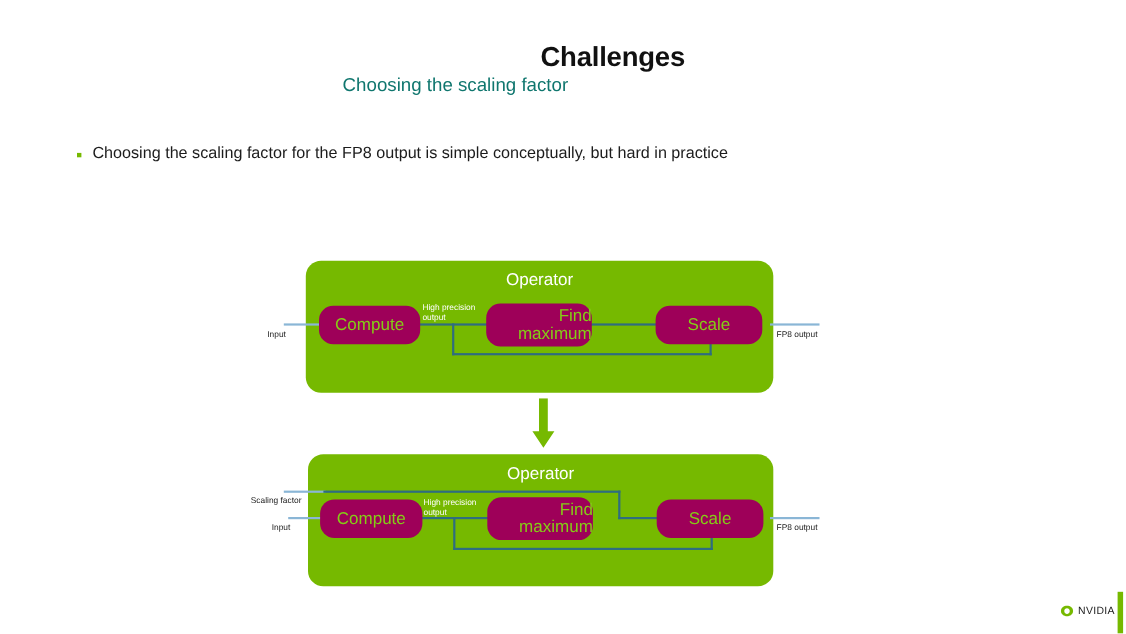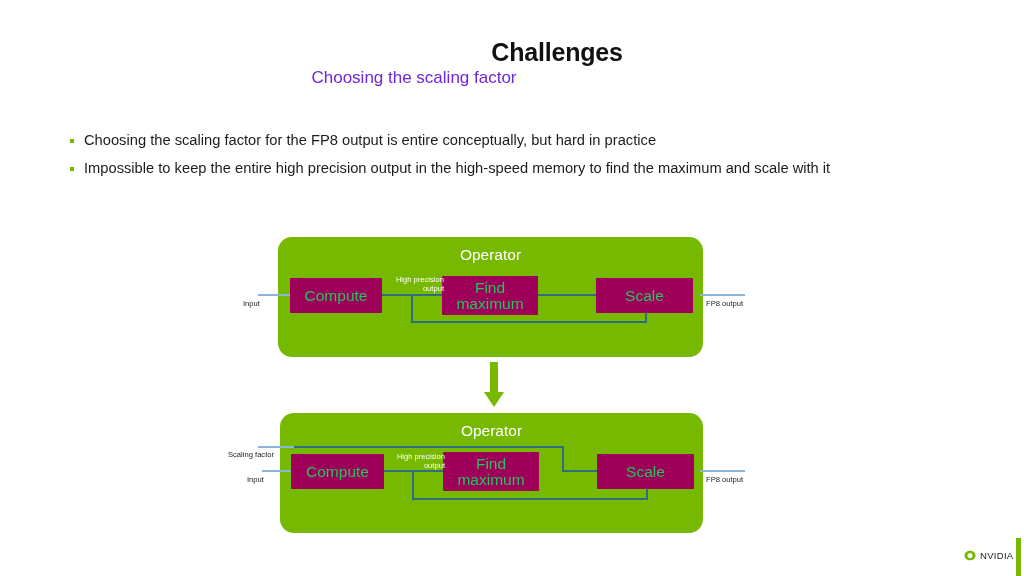--- a/index.html
+++ b/index.html
@@ -30,21 +30,21 @@
     margin-left: 45px;
   }
   .slide-subtitle {
     position: absolute;
     top: 68px;
     left: 0;
     width: 828px;
     text-align: center;
     font-size: 17px;
     font-weight: normal;
-    color: #6d28d9;
+    color: #0f766e;
   }
 
   
   .bullets {
     position: absolute;
     top: 131px;
     left: 70px;
     width: 900px;
   }
   .bullet-row {
@@ -102,26 +102,26 @@
     left: 0;
     width: 100%;
     text-align: center;
     color: #ffffff;
     font-size: 15.5px;
   }
 
   .proc-box {
     position: absolute;
     background: #9e0059;
-    border-radius: 1px;
-    color: #22c55e;
+    border-radius: 13px;
+    color: #84cc16;
     display: flex;
     align-items: center;
     justify-content: center;
-    text-align: center;
+    text-align: right;
     font-size: 15.5px;
     line-height: 16px;
     z-index: 4;
   }
 
   
   #d1-compute { left: 290px; top: 278px; width: 92px; height: 35px; }
   #d1-findmax { left: 442px; top: 276px; width: 96px; height: 39px; }
   #d1-scale   { left: 596px; top: 278px; width: 97px; height: 35px; }
 
@@ -150,21 +150,21 @@
     color: #1c1c1c;
     z-index: 5;
     white-space: nowrap;
     margin-top: 16px;
   }
   .wire-label-white {
     position: absolute;
     font-size: 7.6px;
     line-height: 9px;
     color: #ffffff;
-    text-align: right;
+    text-align: left;
     z-index: 5;
   }
 
   
   .down-arrow {
     position: absolute;
     left: 483px;
     top: 362px;
     width: 22px;
     height: 46px;
@@ -198,25 +198,21 @@
 </style>
 </head>
 <body>
 
 <div class="slide-title">Challenges</div>
 <div class="slide-subtitle">Choosing the scaling factor</div>
 
 <div class="bullets">
   <div class="bullet-row">
     <span class="bullet-marker"></span>
-    <span class="bullet-text">Choosing the scaling factor for the FP8 output is entire conceptually, but hard in practice</span>
-  </div>
-  <div class="bullet-row">
-    <span class="bullet-marker"></span>
-    <span class="bullet-text">Impossible to keep the entire high precision output in the high-speed memory to find the maximum and scale with it</span>
+    <span class="bullet-text">Choosing the scaling factor for the FP8 output is simple conceptually, but hard in practice</span>
   </div>
 </div>
 
 <div class="diagram" id="diagram-1">
   <div class="op-box">
     <div class="op-label">Operator</div>
   </div>
 </div>
 
 <div class="wire-in" style="left:258px; top:294px; width:35px; height:2px;"></div>

